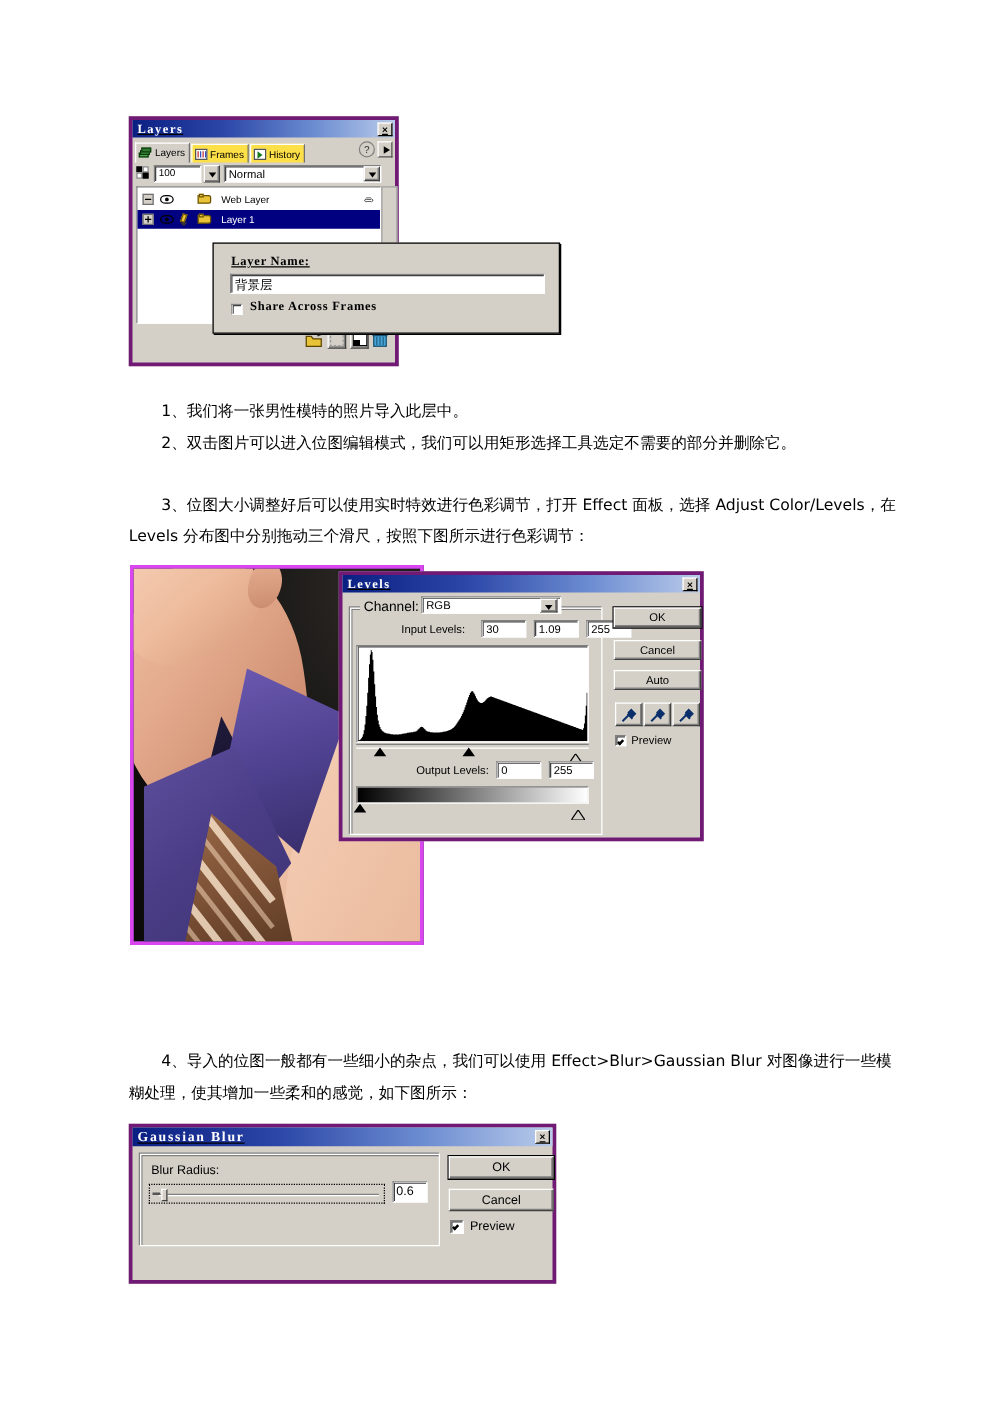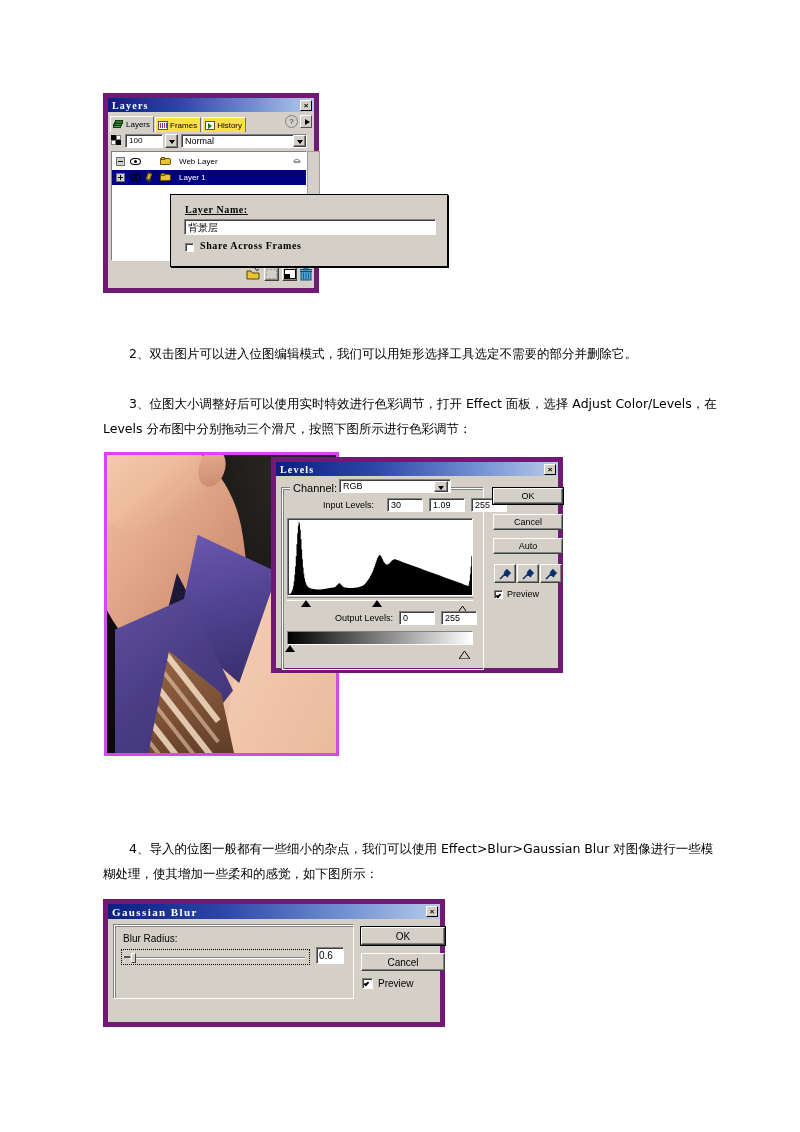--- a/index.html
+++ b/index.html
@@ -7,22 +7,23 @@
     width:800px;height:1132px;background:#ffffff;
     font-family:"Liberation Sans", sans-serif;
     position:relative;overflow:hidden;
   }
   .page{position:absolute;left:0;top:0;width:800px;height:1132px;}
 
   
   .win{
     position:absolute;
     background:#d4d0c8;
-    border:5px solid #701a75;
-    box-sizing:border-box;
+    border:3px solid #701a75;
+    box-sizing:border-box;
+    text-decoration:underline;
   }
   .titlebar{
     height:14px;
     background:linear-gradient(to right,#0a1f82 0%,#2c47a8 35%,#6e8ed2 70%,#b9cbea 100%);
     display:flex;align-items:center;
     padding:0 2px 0 4px;
     box-sizing:border-box;
   }
   .titlebar .ttl{
     color:#fff;font-family:"Liberation Serif",serif;font-weight:bold;
@@ -391,20 +392,21 @@
     </div>
   </div>
 
   <div id="layer-name-popup">
     <div class="lbl">Layer Name:</div>
     <div class="inp sunken">背景层</div>
     <span class="chk cb"></span>
     <div class="cbl">Share Across Frames</div>
   </div>
 
+  <div class="para indent" style="top:316px;">1、我们将一张男性模特的照片导入此层中。</div>
   <div class="para indent" style="top:341px;">2、双击图片可以进入位图编辑模式，我们可以用矩形选择工具选定不需要的部分并删除它。</div>
   <div class="para indent" style="top:391px;">3、位图大小调整好后可以使用实时特效进行色彩调节，打开 Effect 面板，选择 Adjust Color/Levels，在 Levels 分布图中分别拖动三个滑尺，按照下图所示进行色彩调节：</div>
   <div class="para indent" style="top:836px;">4、导入的位图一般都有一些细小的杂点，我们可以使用 Effect&gt;Blur&gt;Gaussian Blur 对图像进行一些模糊处理，使其增加一些柔和的感觉，如下图所示：</div>
 
   <div id="photo">
     <div class="bg-dark"></div>
     <div class="shoulder"></div>
     <div class="shoulder2"></div>
     <div class="neck"></div>
     <div class="jaw"></div>

